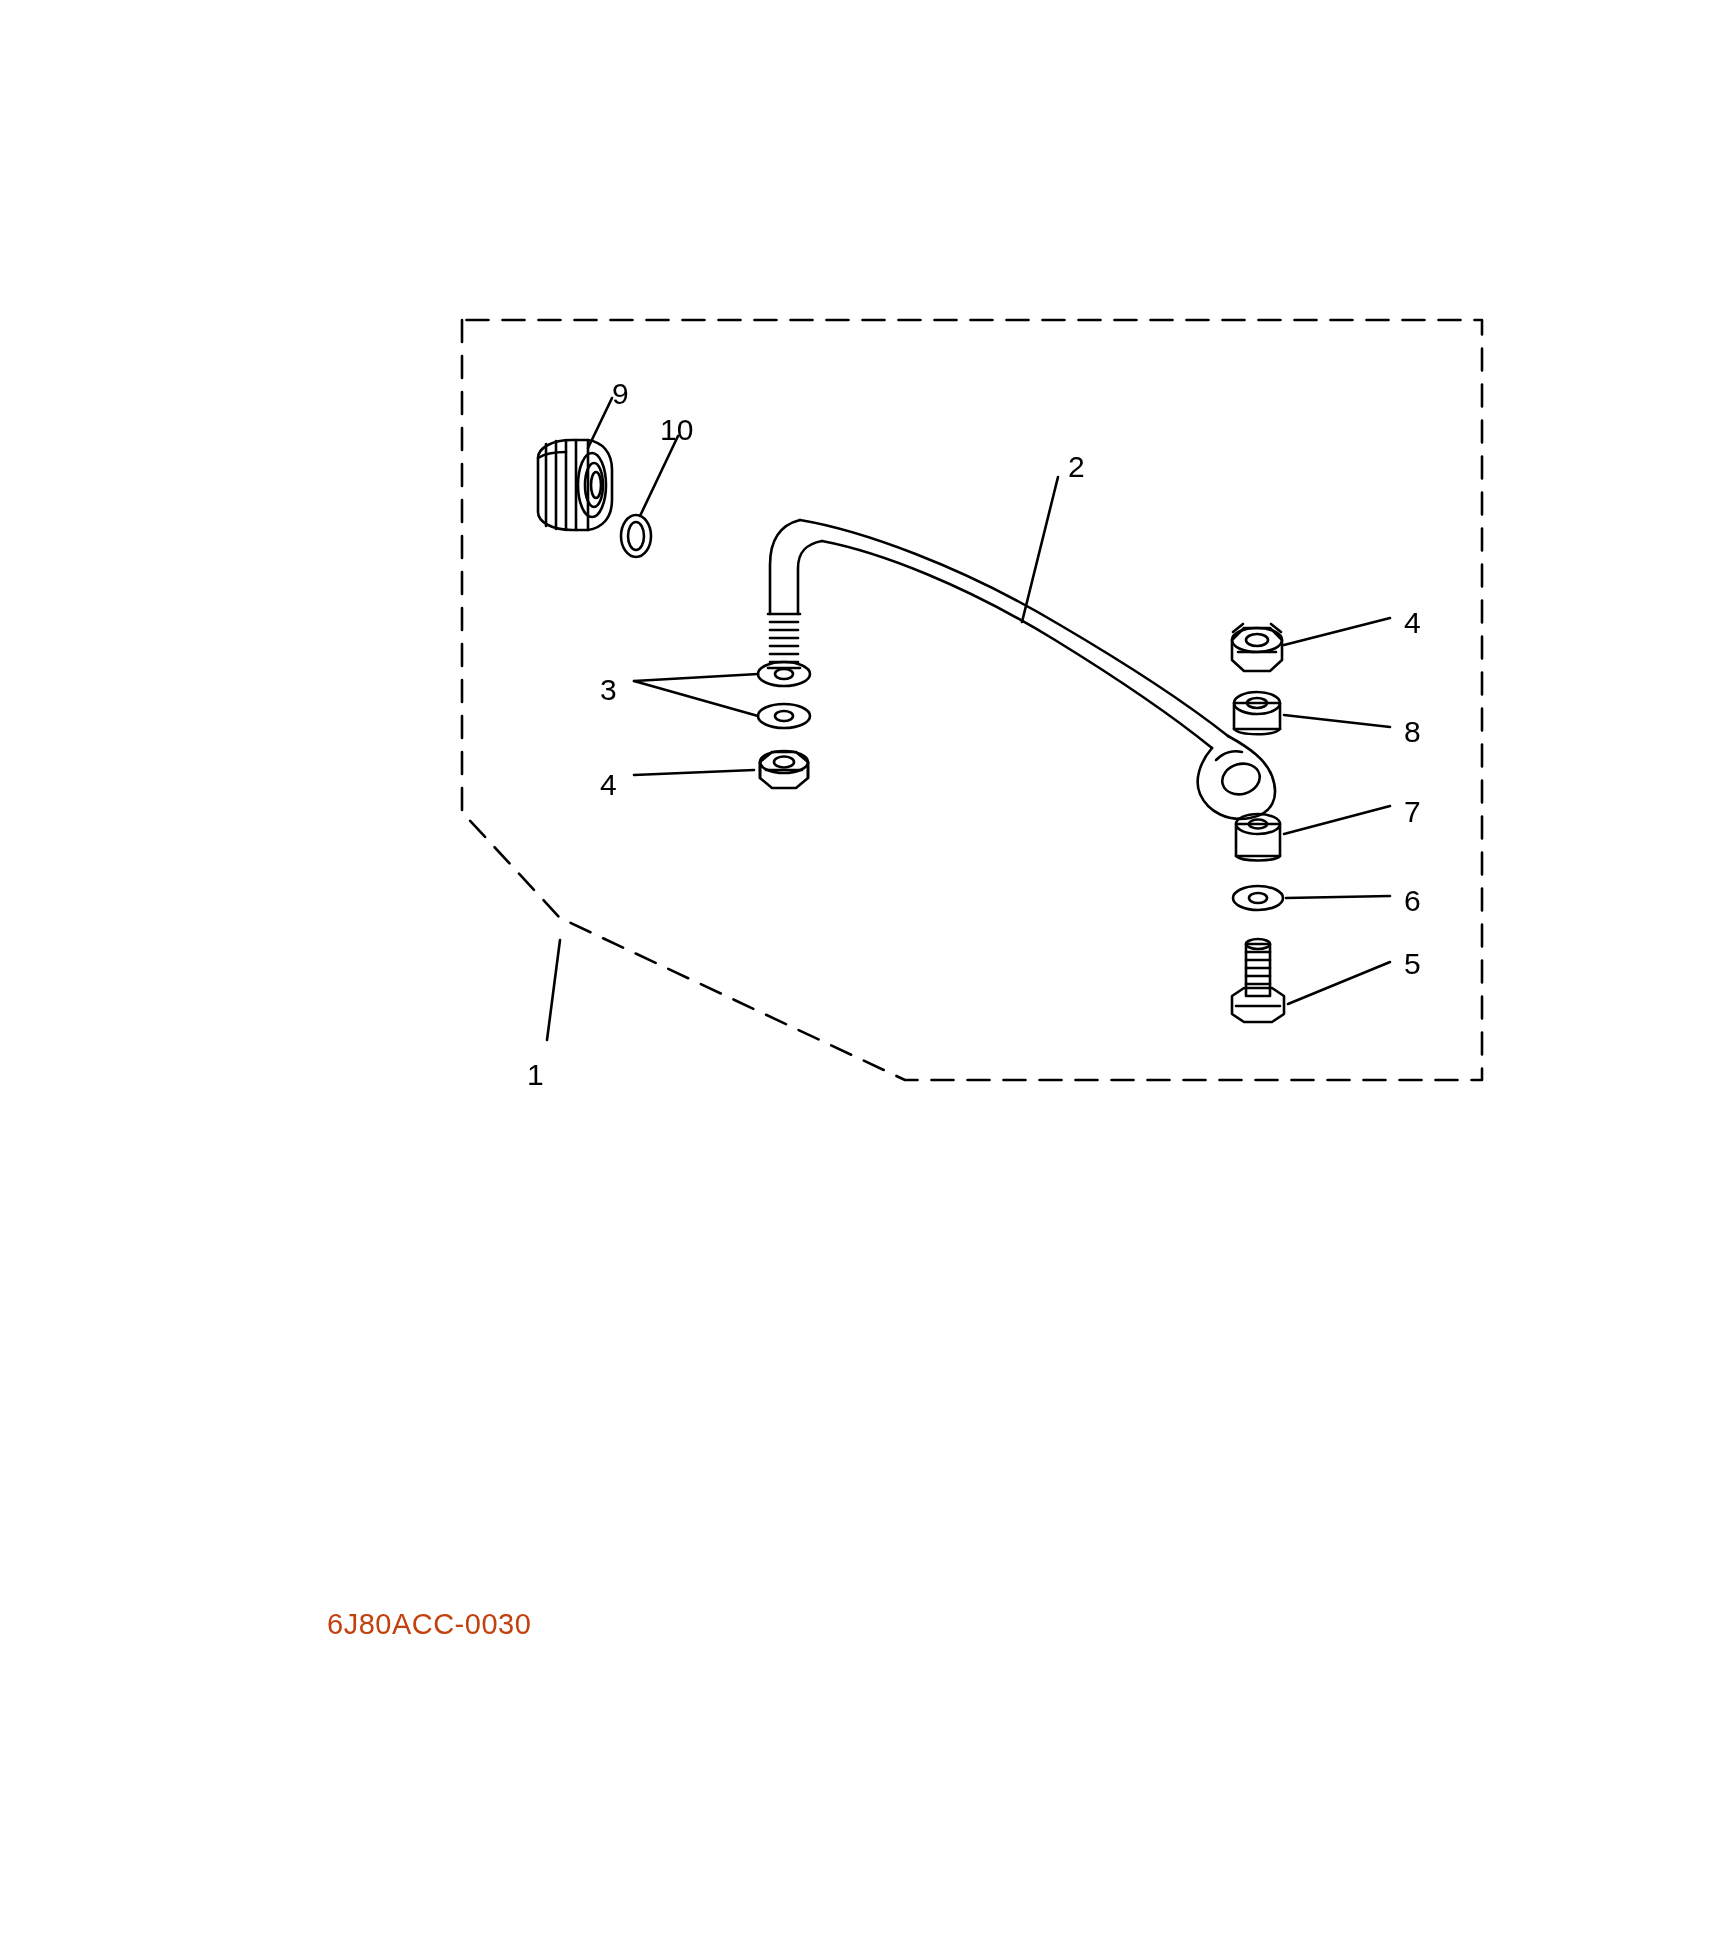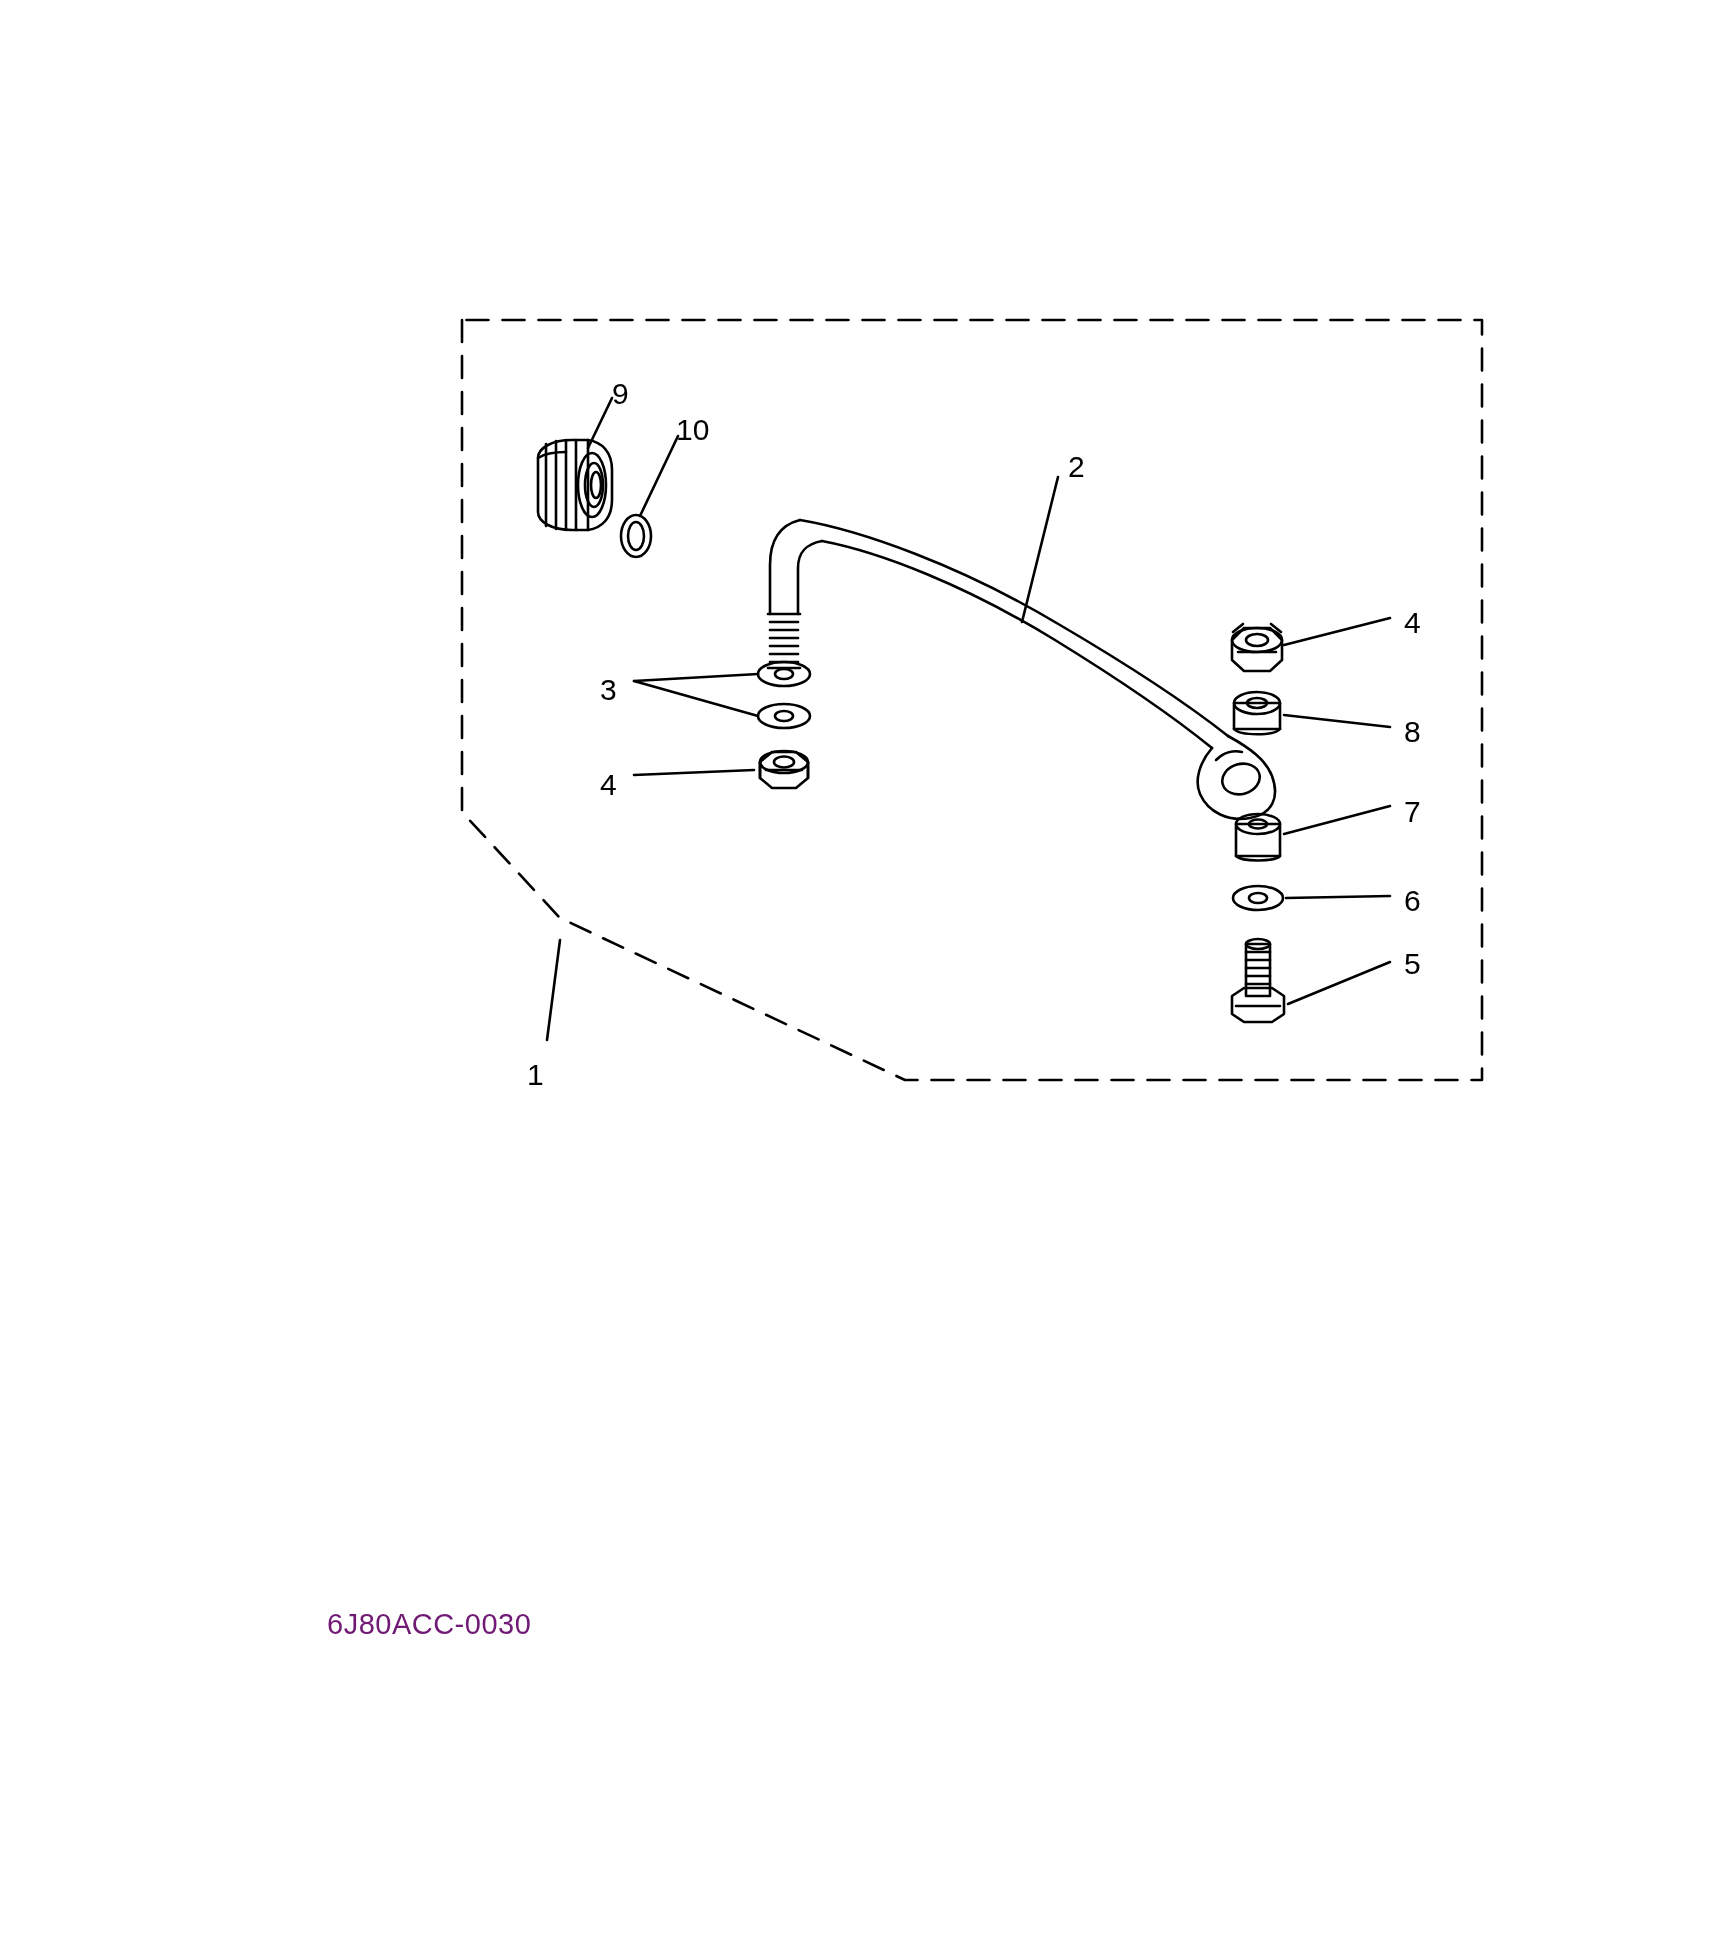--- a/index.html
+++ b/index.html
@@ -38,21 +38,21 @@
     line-height: 1;
     white-space: nowrap;
   }
   #drawing-code {
     position: absolute;
     left: 327px;
     top: 1608px;
     font-family: "Liberation Sans", sans-serif;
     font-size: 29px;
     letter-spacing: 0.5px;
-    color: #701a75;
+    color: #c2410c;
     white-space: nowrap;
   }
 </style>
 </head>
 <body>
 
 <div id="diagram-root">
 
   <svg id="parts-svg" viewBox="0 0 1724 1933">
     <g fill="none" stroke="#000000" stroke-width="2.6" stroke-linecap="round" stroke-linejoin="round">
@@ -209,17 +209,17 @@
   <div class="callout-label" style="left:527px; top:1060px;">1</div>
   <div class="callout-label" style="left:1068px; top:452px;">2</div>
   <div class="callout-label" style="left:600px; top:675px;">3</div>
   <div class="callout-label" style="left:1404px; top:608px;">4</div>
   <div class="callout-label" style="left:600px; top:770px;">4</div>
   <div class="callout-label" style="left:1404px; top:949px;">5</div>
   <div class="callout-label" style="left:1404px; top:886px;">6</div>
   <div class="callout-label" style="left:1404px; top:797px;">7</div>
   <div class="callout-label" style="left:1404px; top:717px;">8</div>
   <div class="callout-label" style="left:612px; top:379px;">9</div>
-  <div class="callout-label" style="left:676px; top:415px;">10</div>
+  <div class="callout-label" style="left:660px; top:415px;">10</div>
 
   <div id="drawing-code">6J80ACC-0030</div>
 
 </div>
 
 </body></html>

